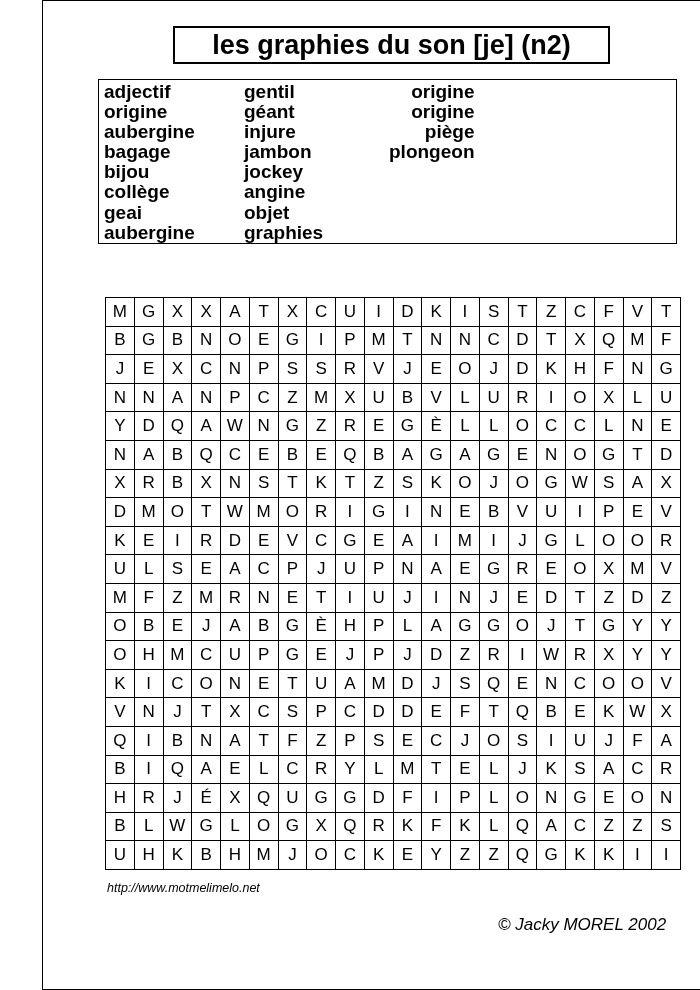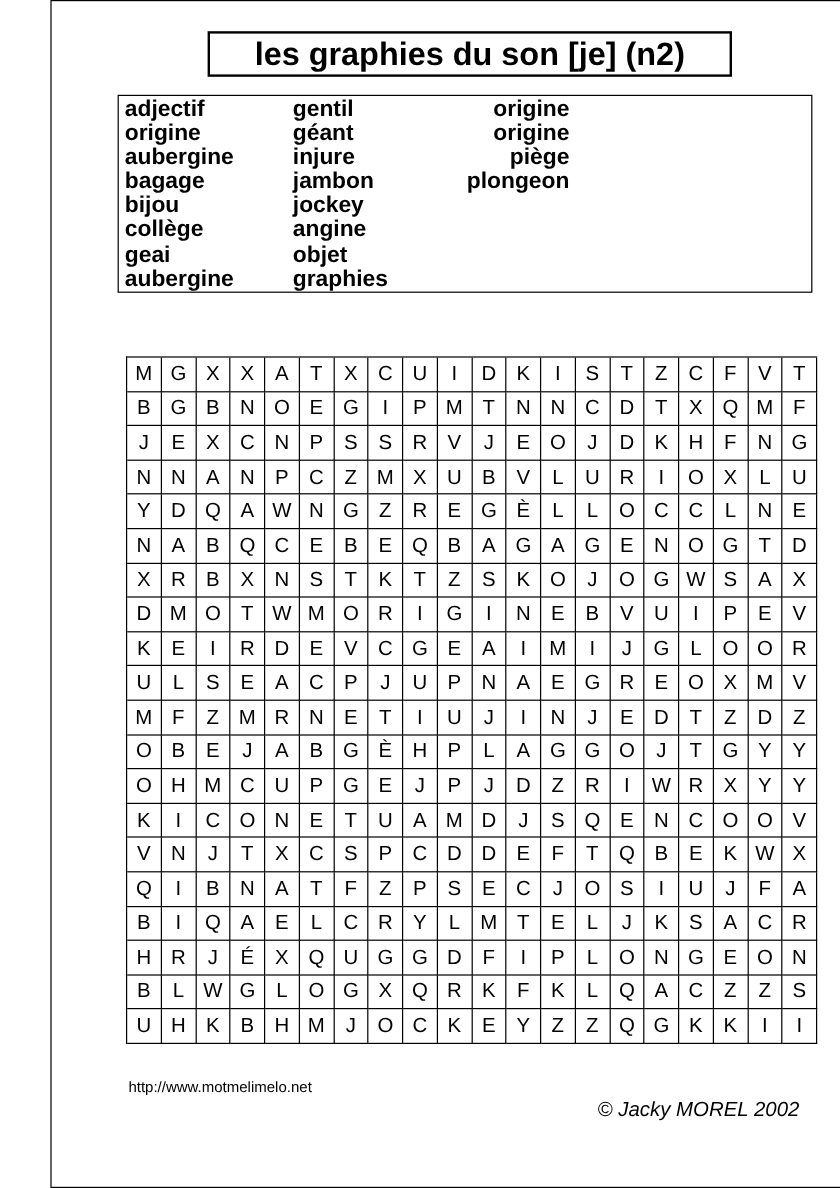--- a/index.html
+++ b/index.html
@@ -69,23 +69,24 @@
     border-bottom: 1px solid #000000;
     display: flex;
     align-items: center;
     justify-content: center;
     font-size: 17px;
     font-weight: 400;
   }
   .footer-url {
     position: absolute;
     left: 64px;
-    top: 898px;
+    top: 880px;
     font-size: 12.5px;
     white-space: nowrap;
+    font-style: italic;
   }
   .footer-copyright {
     position: absolute;
     left: 455px;
     top: 914px;
     font-size: 17px;
     font-style: italic;
     white-space: nowrap;
   }
 </style>

